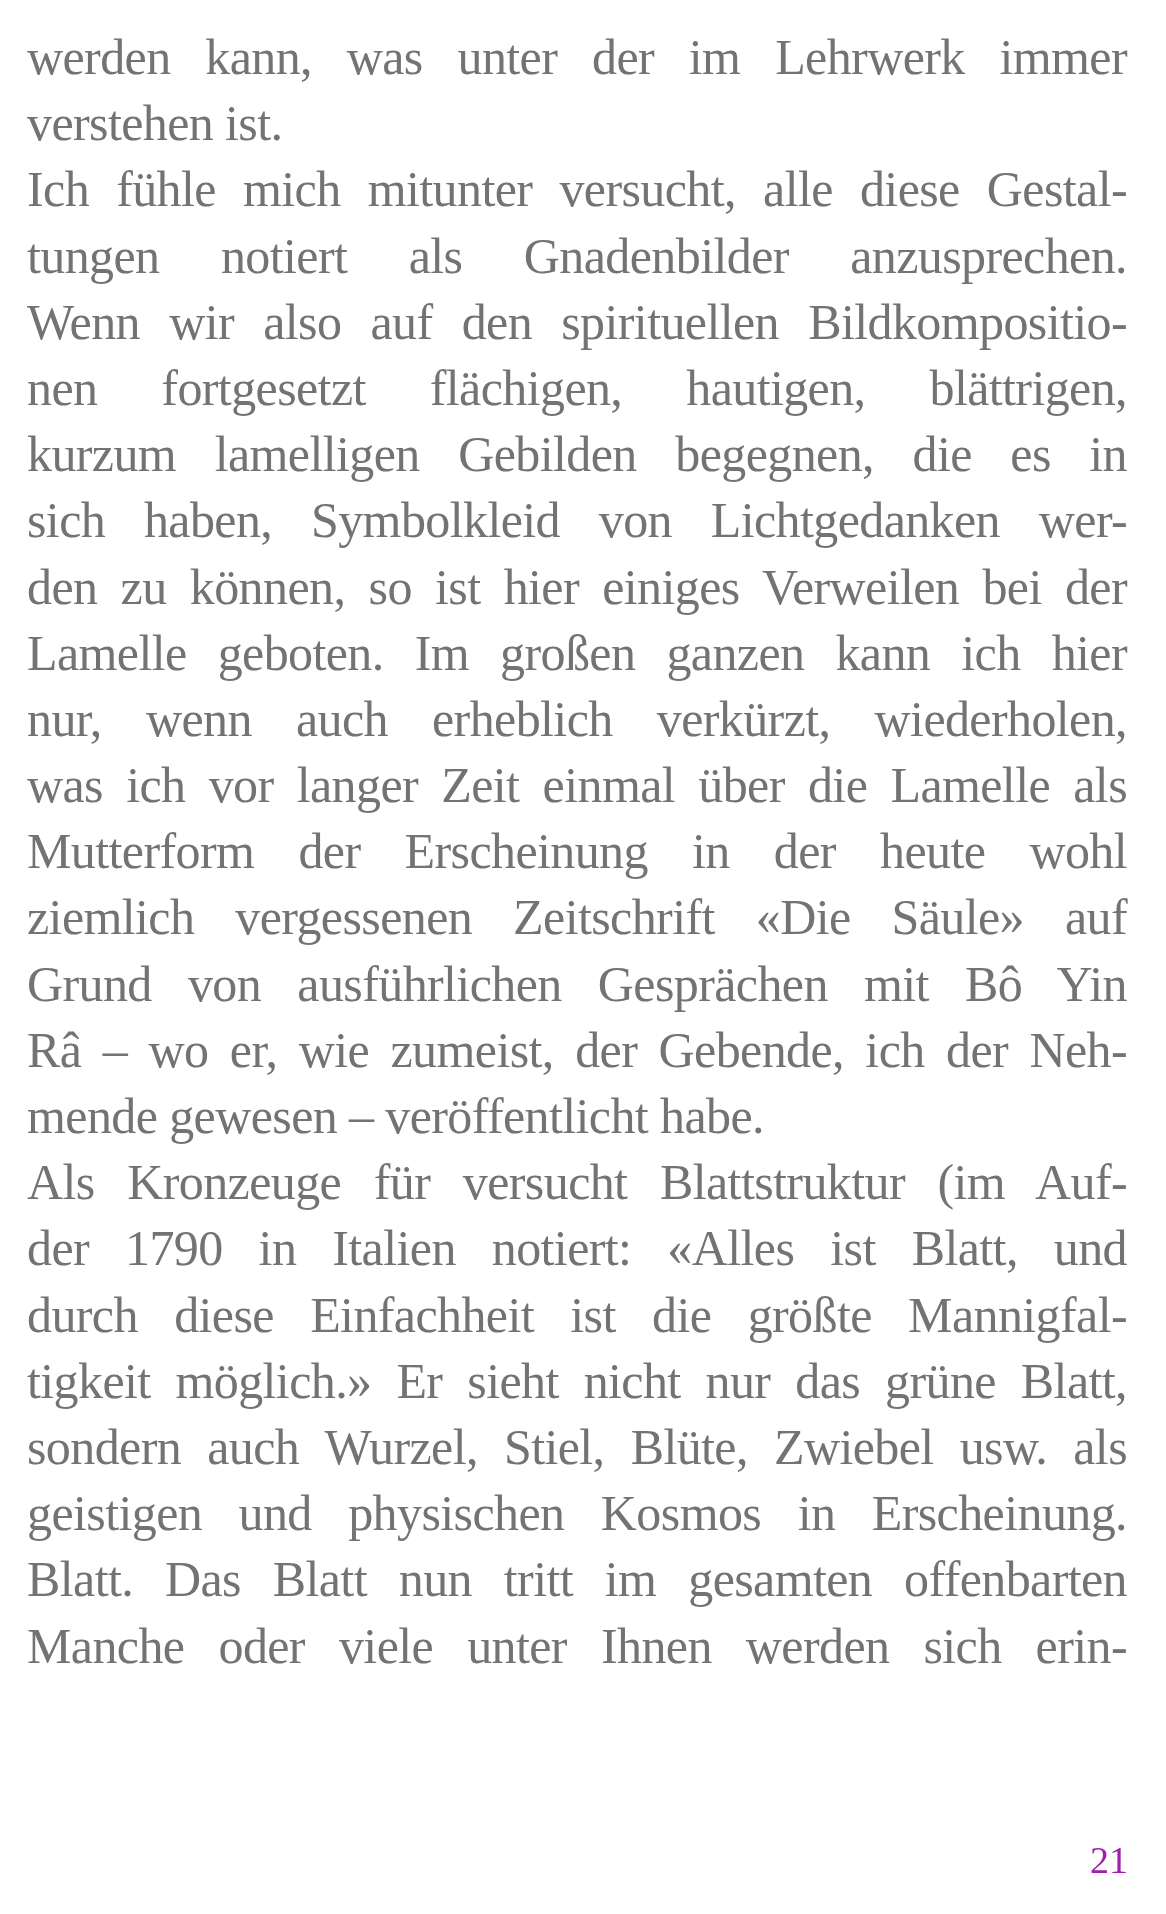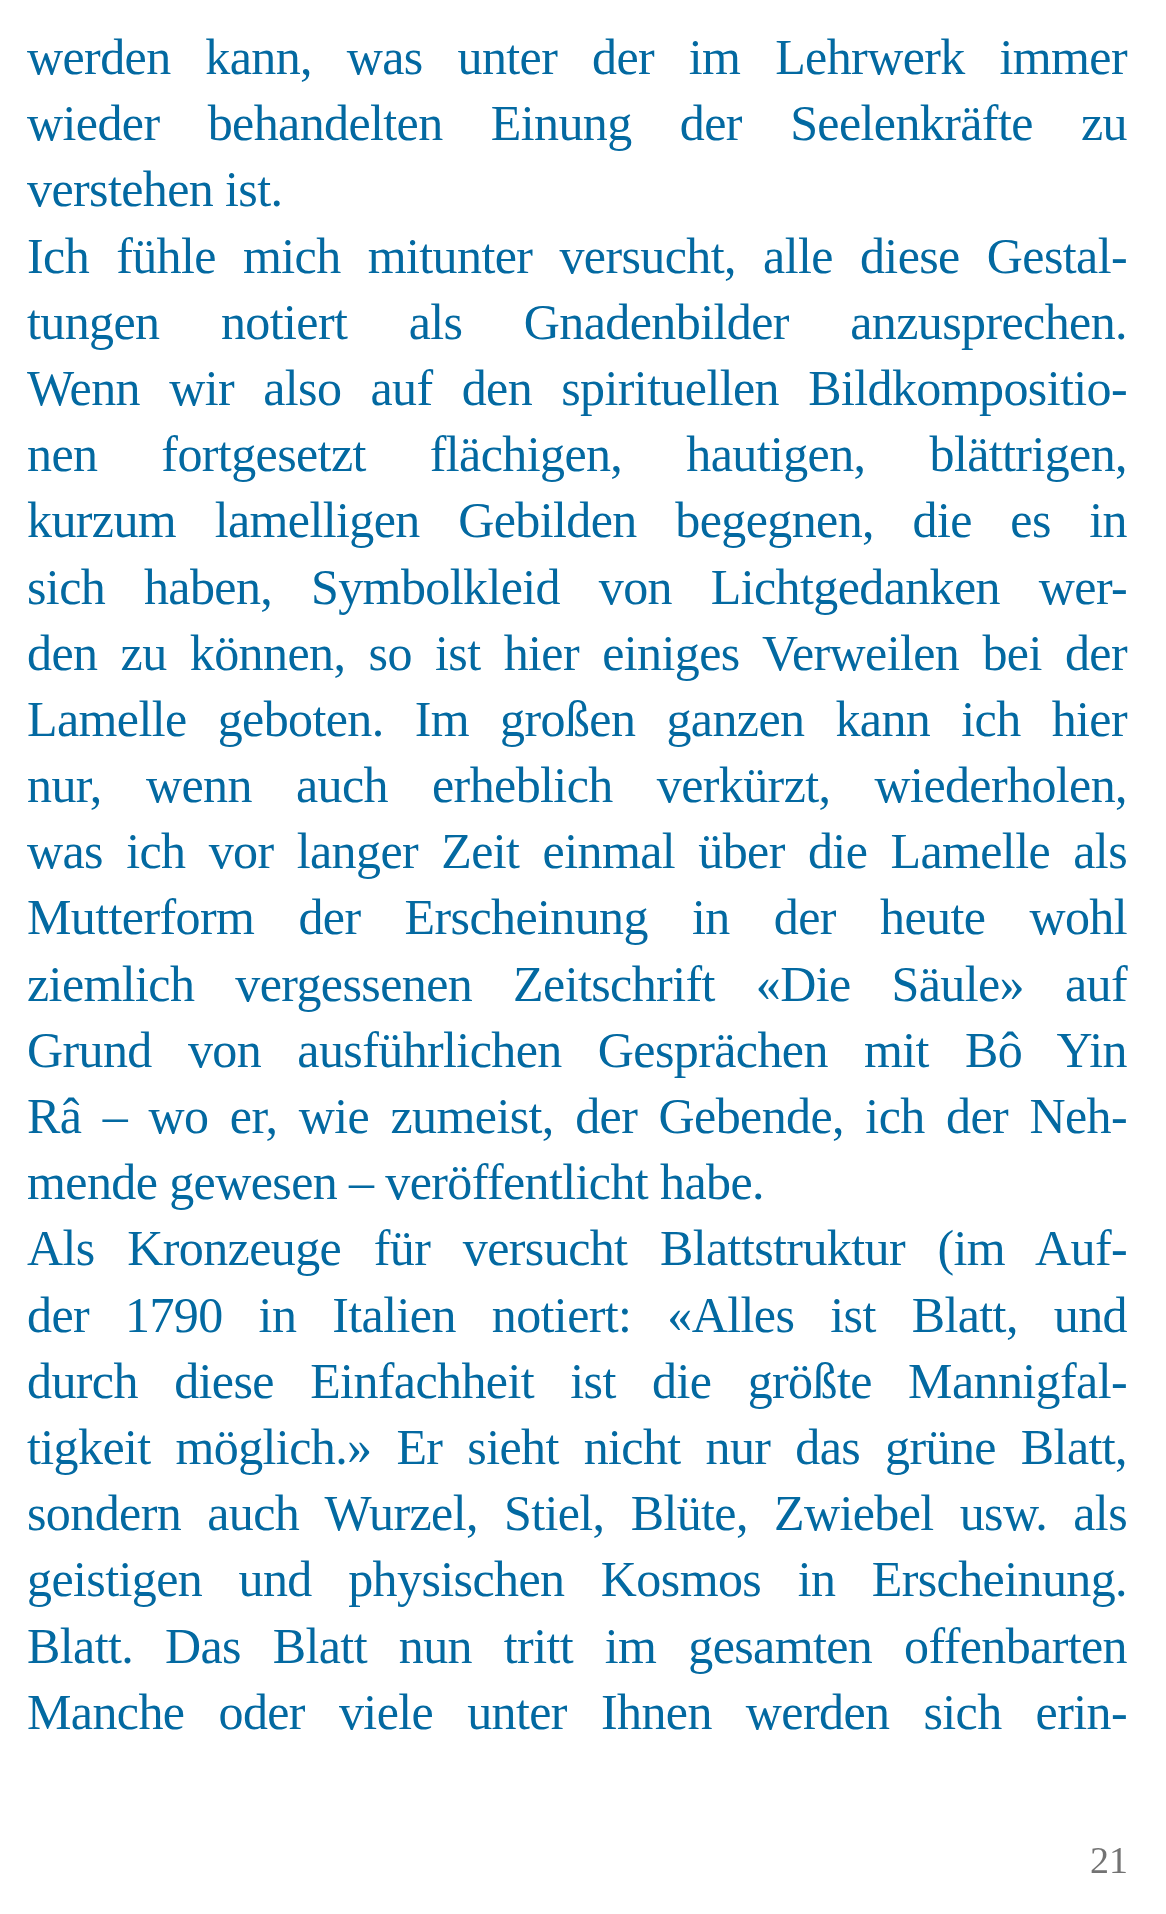--- a/index.html
+++ b/index.html
@@ -1,44 +1,43 @@
 <!DOCTYPE html>
 <html><head>
 <meta charset="utf-8">
 <style>
   html, body { margin: 0; padding: 0; background: #ffffff; }
   body { width: 1166px; height: 1914px; position: relative; overflow: hidden; }
   .page {
     position: absolute; left: 27px; top: 24px; width: 1100px;
     font-family: "Liberation Serif", "DejaVu Serif", serif;
-    color: #0369a1;
+    color: #737373;
   }
   .line {
     display: block;
     height: 66.2px;
     line-height: 66.2px;
     font-size: 50px;
     white-space: nowrap;
     text-align: justify;
     text-align-last: justify;
     letter-spacing: -0.6px;
   }
   .line.last { text-align-last: left; }
   .page-number {
     position: absolute; right: 38px; top: 1838px;
     font-family: "Liberation Serif", "DejaVu Serif", serif;
-    font-size: 38px; color: #737373;
+    font-size: 38px; color: #a21caf;
   }
 </style>
 </head>
 <body>
 
 <div class="page">
   <span class="line">werden kann, was unter der im Lehrwerk immer</span>
-  <span class="line">wieder behandelten Einung der Seelenkräfte zu</span>
   <span class="line last">verstehen ist.</span>
   <span class="line">Ich fühle mich mitunter versucht, alle diese Gestal-</span>
   <span class="line">tungen notiert als Gnadenbilder anzusprechen.</span>
   <span class="line">Wenn wir also auf den spirituellen Bildkompositio-</span>
   <span class="line">nen fortgesetzt flächigen, hautigen, blättrigen,</span>
   <span class="line">kurzum lamelligen Gebilden begegnen, die es in</span>
   <span class="line">sich haben, Symbolkleid von Lichtgedanken wer-</span>
   <span class="line">den zu können, so ist hier einiges Verweilen bei der</span>
   <span class="line">Lamelle geboten. Im großen ganzen kann ich hier</span>
   <span class="line">nur, wenn auch erheblich verkürzt, wiederholen,</span>

